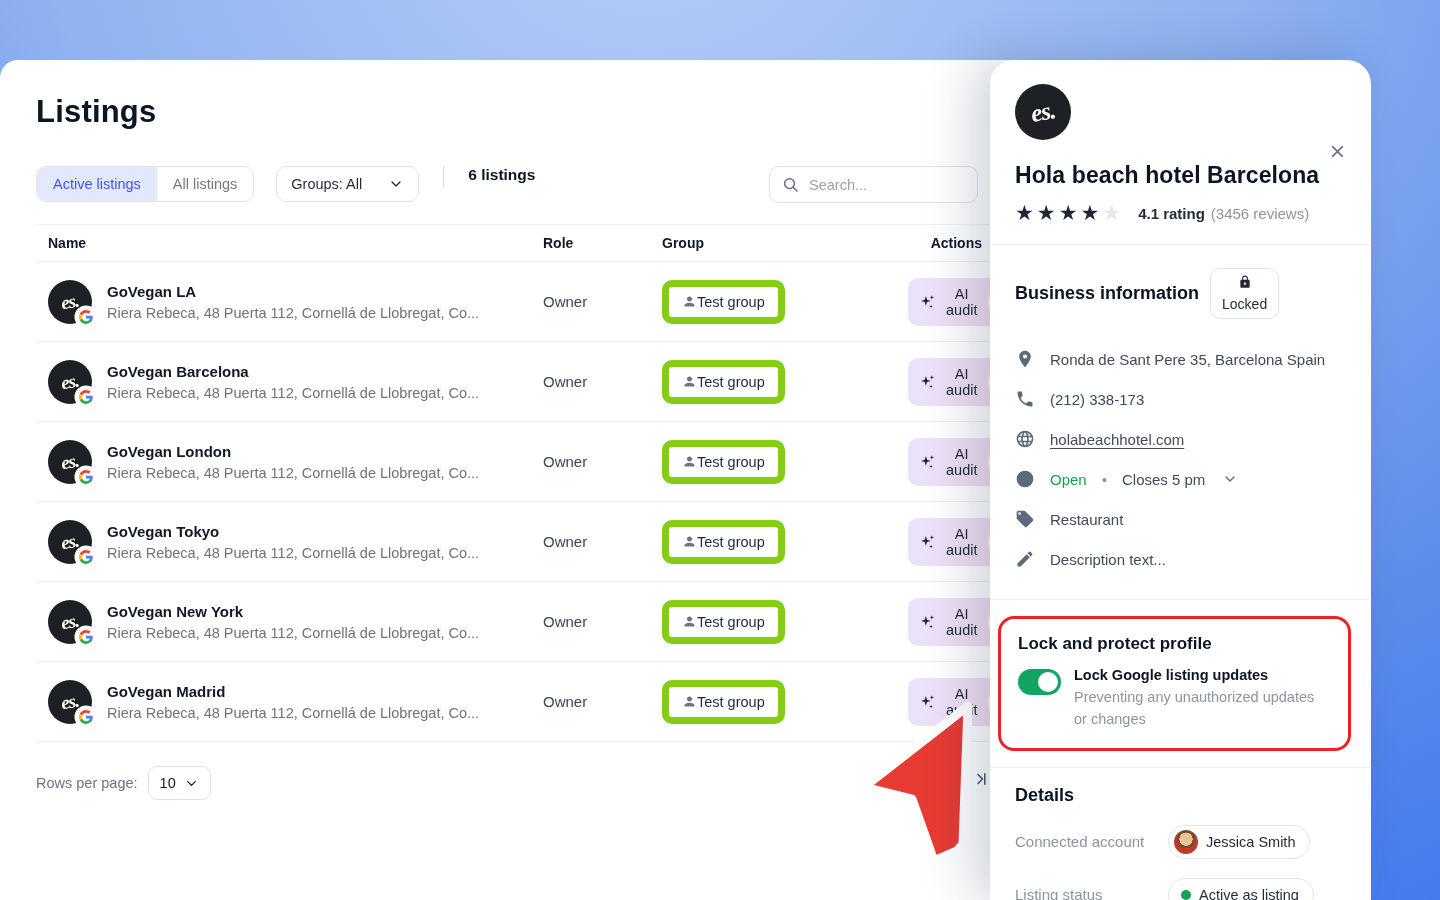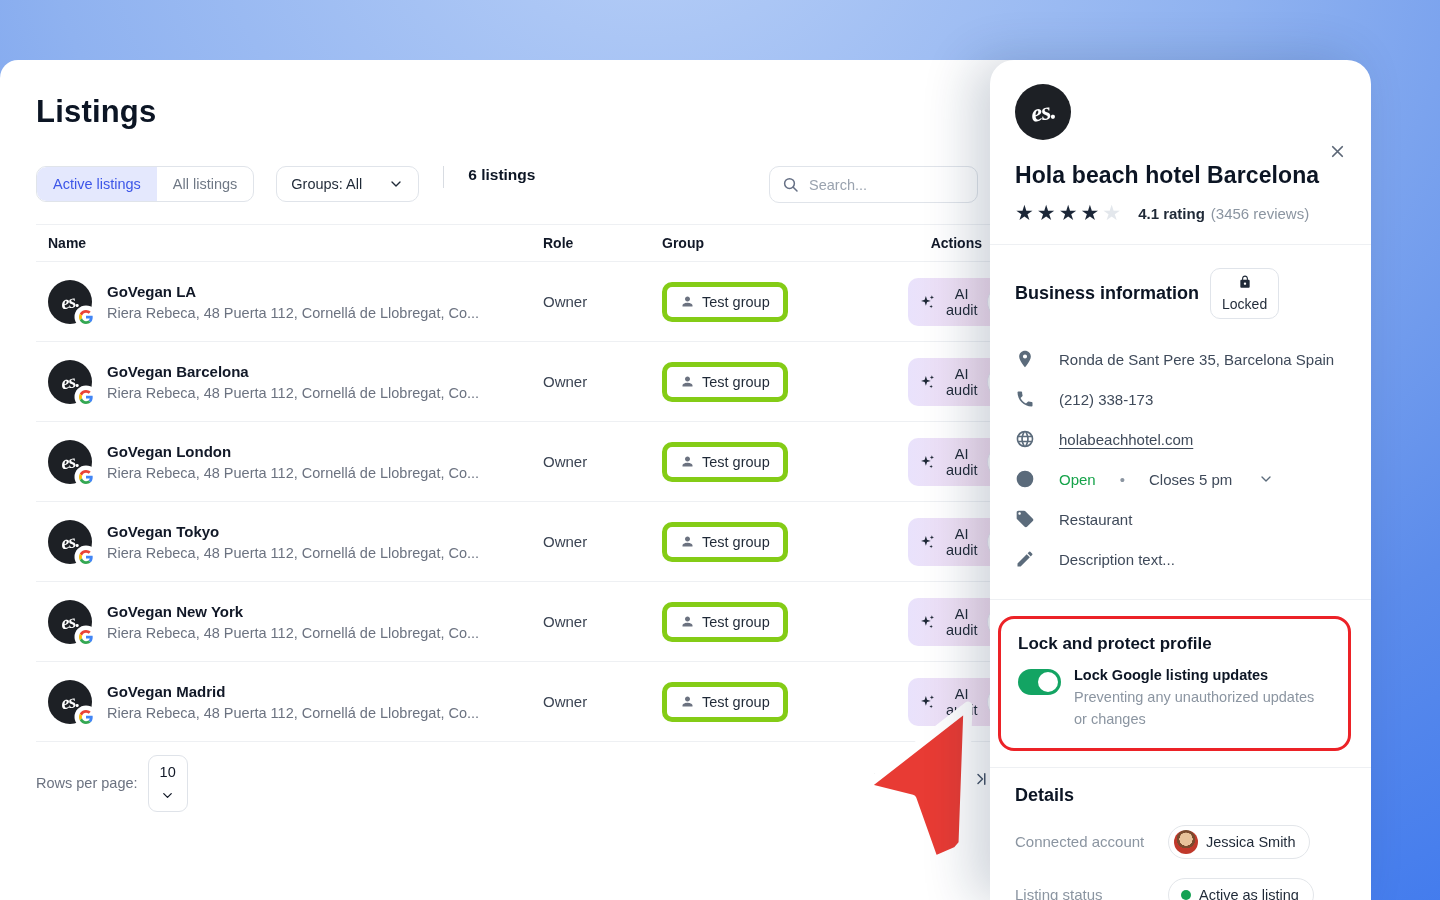--- a/index.html
+++ b/index.html
@@ -39,34 +39,34 @@
   .trow { height:80px; border-bottom:1px solid #eef0f3; cursor:pointer; }
   .name-cell { display:flex; align-items:center; gap:15px; }
   .avatar { position:relative; width:44px; height:44px; flex:none; }
   .avatar-circle { width:44px; height:44px; border-radius:50%; background:#1d2025; color:#fff; display:flex; align-items:center; justify-content:center; }
   .es-script { font-family:"Liberation Serif", serif; font-style:italic; font-weight:700; font-size:19px; transform:rotate(-10deg); letter-spacing:-1px; }
   .gbadge { position:absolute; right:-4px; bottom:-3px; width:20px; height:20px; background:#fff; border-radius:50%;
     display:flex; align-items:center; justify-content:center; box-shadow:0 0 0 1.5px #fff; }
   .row-name { font-size:15px; font-weight:700; color:#111827; margin-bottom:5px; }
   .row-address { font-size:14.5px; color:#6b7280; }
   .role { font-size:15px; color:#3b4453; }
-  .chip { display:inline-flex; align-items:center; gap:7px; border:5px solid #84cc16; background:#fff; border-radius:10px;
+  .chip { display:inline-flex; align-items:center; border:7px solid #84cc16; background:#fff; border-radius:10px;
     padding:7px 13px; font-size:14.5px; color:#1f2937; cursor:pointer; width:max-content; }
   .chip .icon { color:#6b7280; }
   .actions-cell { display:flex; justify-content:flex-end; }
   .audit-btn { display:inline-flex; align-items:center; gap:10px; border:none; cursor:pointer; font-family:inherit;
     background:linear-gradient(90deg,#e9e2fc, #fadce7); border-radius:10px; padding:6px 7px 6px 10px; font-size:14.5px; color:#1f2937; }
   .audit-btn .icon { color:#1f2937; }
   .credit-pill { background:#fff; border:1px solid #e8e2ef; border-radius:999px; padding:3px 9px; font-size:12.5px; color:#1f2937; }
 
   
   .pagebar { display:flex; align-items:center; margin-top:22px; position:relative; height:38px; }
   .rpp-label { font-size:14.5px; color:#6b7280; margin-right:10px; }
   .rpp-select { display:flex; align-items:center; gap:8px; border:1px solid #dfe3e9; border-radius:9px; padding:8px 11px;
-    background:#fff; font-family:inherit; font-size:14.5px; color:#111827; cursor:pointer;flex-direction:column; }
+    background:#fff; font-family:inherit; font-size:14.5px; color:#111827; cursor:pointer; }
   .pager { position:absolute; right:4px; top:6px; display:flex; gap:16px; color:#475569; }
   .pager .pbtn { background:none; border:none; color:#475569; cursor:pointer; padding:0; }
 
   
   .cursor-arrow { position:absolute; left:845px; top:690px; z-index:30; pointer-events:none; }
 
   
   .drawer { position:absolute; left:990px; top:60px; width:381px; bottom:0; background:#fff;
     border-radius:24px 24px 0 0; box-shadow:-18px 0 50px rgba(13,38,76,.20); z-index:40; }
   .close-btn { position:absolute; top:76px; right:18px; background:none; border:none; color:#5b6676; cursor:pointer; padding:6px; }
@@ -81,21 +81,21 @@
   .reviews-text { font-size:15px; color:#8b95a1; }
   .hr { height:1px; background:#eef0f3; }
 
   .biz { padding:23px 25px 20px 25px; }
   .sec-head-row { display:flex; align-items:center; gap:11px; }
   .sec-heading { font-size:18px; font-weight:800; color:#0c1524; }
   .locked-chip { display:inline-flex; align-items:center; gap:7px; border:1px solid #e0e4ea; border-radius:10px;
     padding:6px 11px; font-size:14px; color:#1f2937; background:#fff;flex-direction:column; }
   .locked-chip .icon { color:#1f2937; }
   .biz-list { margin-top:20px; display:flex; flex-direction:column; }
-  .biz-item { display:flex; align-items:center; gap:24px; height:40px; font-size:15px; color:#3f4a5a; cursor:default; }
+  .biz-item { display:flex; align-items:center; gap:15px; height:40px; font-size:15px; color:#3f4a5a; cursor:default; }
   .biz-item .icon { color:#5b6b7b; }
   .status-open { color:#16a34a; font-weight:500; }
   .sep { color:#8b95a1; }
   .link { text-decoration:underline; text-underline-offset:3px; cursor:pointer; }
   .biz-chev { color:#3f4a5a; margin-left:2px; }
 
   .lock-wrap { padding:16px 20px 16px 8px; }
   .lock-box { margin-left:0; border:3px solid #ec2227; border-radius:16px; padding:15px 18px 17px 17px; }
   .lock-heading { font-size:17px; font-weight:800; color:#0c1524; }
   .lock-row { display:flex; margin-top:13px; gap:13px; }

